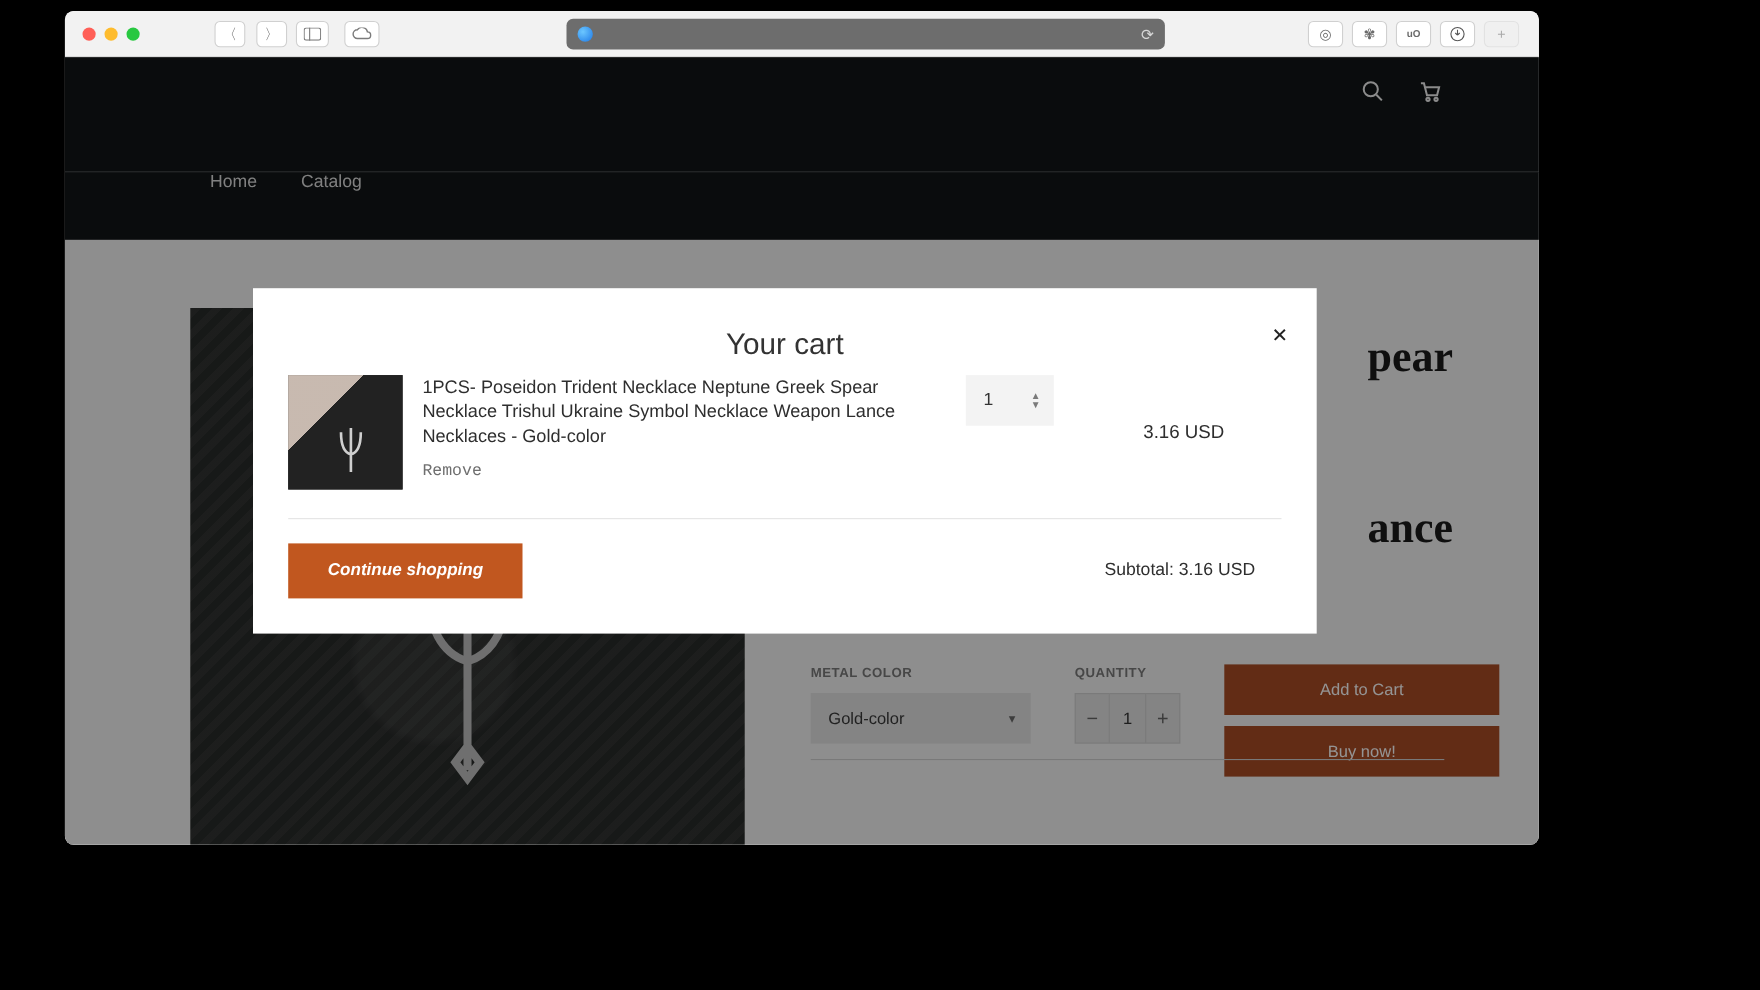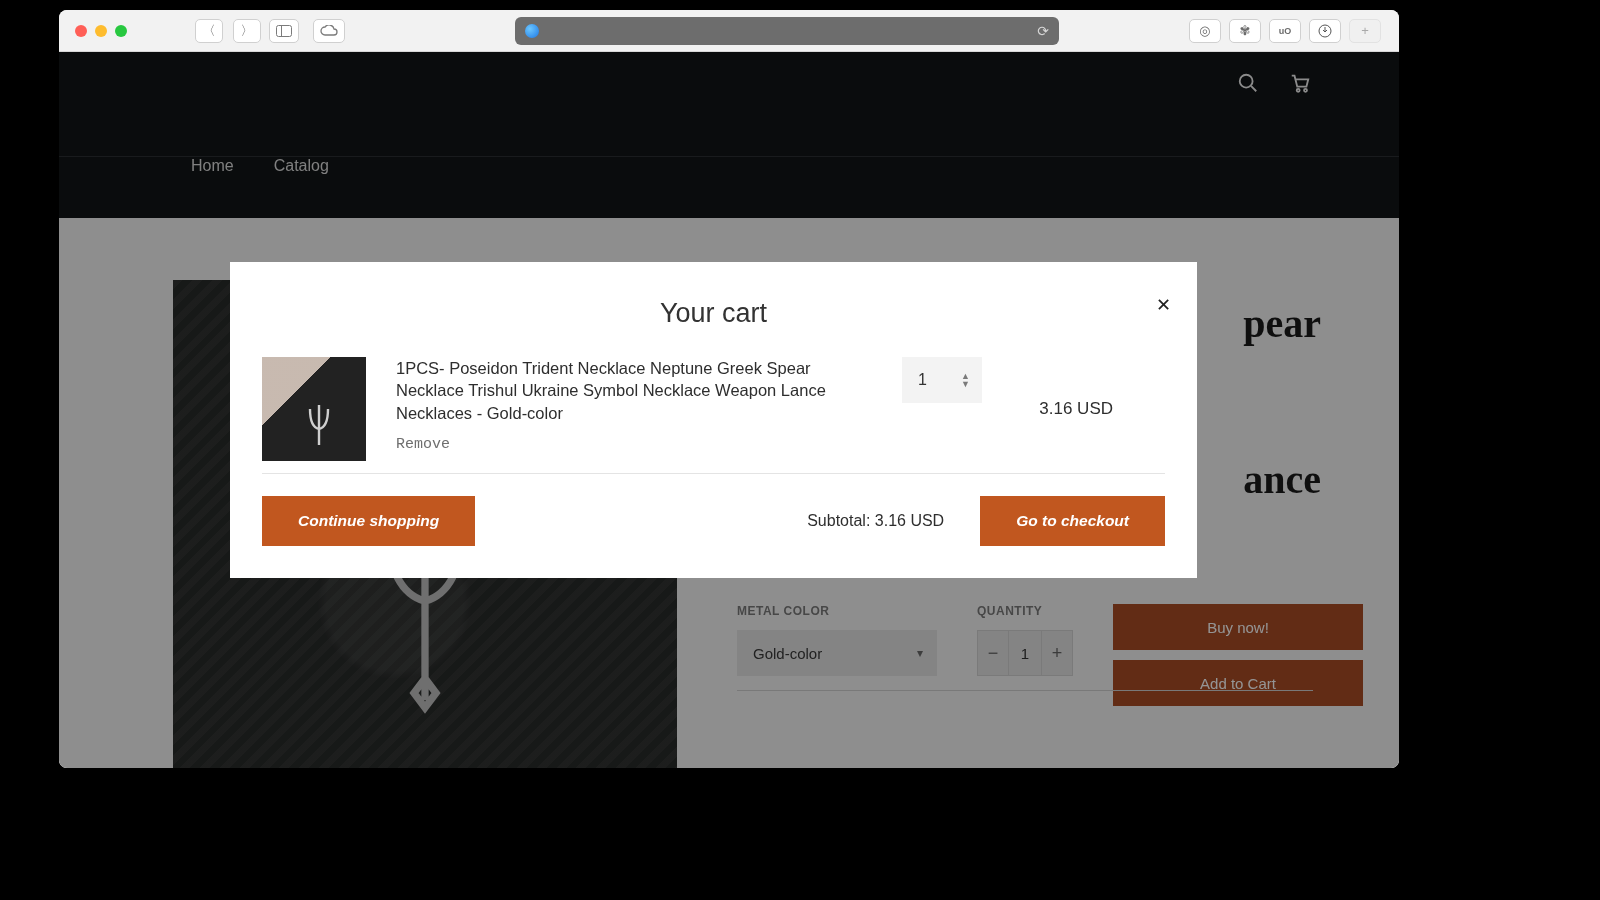--- a/index.html
+++ b/index.html
@@ -80,21 +80,21 @@
   
   .overlay { position:absolute; left:0; top:42px; right:0; bottom:0; background:rgba(0,0,0,.42); }
 
   
   .modal {
     position:absolute; left:171px; top:252px; width:967px;
     background:#fff; padding:36px 32px 32px;
   }
   .modal h2 { text-align:center; font-weight:400; font-size:27px; color:#333; }
   .modal .close { position:absolute; right:26px; top:32px; font-size:18px; color:#222; cursor:pointer; background:none; border:none;}
-  .item-row { display:flex; align-items:flex-start; gap:30px; margin-top:28px; padding-bottom:12px; border-bottom:1px solid #e4e4e4;}
+  .item-row { display:flex; align-items:flex-start; gap:18px; margin-top:12px; padding-bottom:26px; border-bottom:1px solid #e4e4e4;}
   .thumb { width:104px; height:104px; background:#2b2d2c; position:relative;
     background-image: linear-gradient(135deg, rgba(217,201,190,.9) 0 33%, #222 33% 100%);
   }
   .thumb svg{ width:30px; position:absolute; left:42px; top:44px;}
   .item-meta { width:460px; }
   .item-title { font-size:16.5px; color:#2e2e2e; line-height:1.35; }
   .item-remove { display:inline-block; margin-top:12px; color:#6f6f6f; font-size:15px; background:none; border:none; cursor:pointer; padding:0;font-family:Liberation Mono, monospace;}
   .item-qty { margin-left:16px; position:relative; }
   .item-qty input{
     width:80px; height:46px; background:#f3f3f3; border:none; padding:0 26px 0 16px;
@@ -203,22 +203,22 @@
             </div>
             <div class="col">
               <span class="lbl">QUANTITY</span>
               <div class="qty">
                 <button>−</button>
                 <input value="1" style="">
                 <button>+</button>
               </div>
             </div>
             <div class="col buttons">
+              <button class="pbtn">Add to Cart</button>
               <button class="pbtn">Buy now!</button>
-              <button class="pbtn">Add to Cart</button>
             </div>
           </div>
           <div class="detail-line"></div>
         </div>
       </div>
     </div>
 
     <div class="overlay"></div>
 
     <div class="modal">
@@ -240,18 +240,17 @@
           <div class="spin">▲<br>▼</div>
         </div>
         <div class="item-price">3.16 USD</div>
       </div>
 
       <div class="modal-foot">
         <button class="mbtn">Continue shopping</button>
         <div class="subtotal">
           <span>Subtotal: </span><span>3.16 USD</span>
         </div>
-        <button class="mbtn">Go to checkout</button>
       </div>
     </div>
 
   </div>
 </div>
 
 </body></html>

